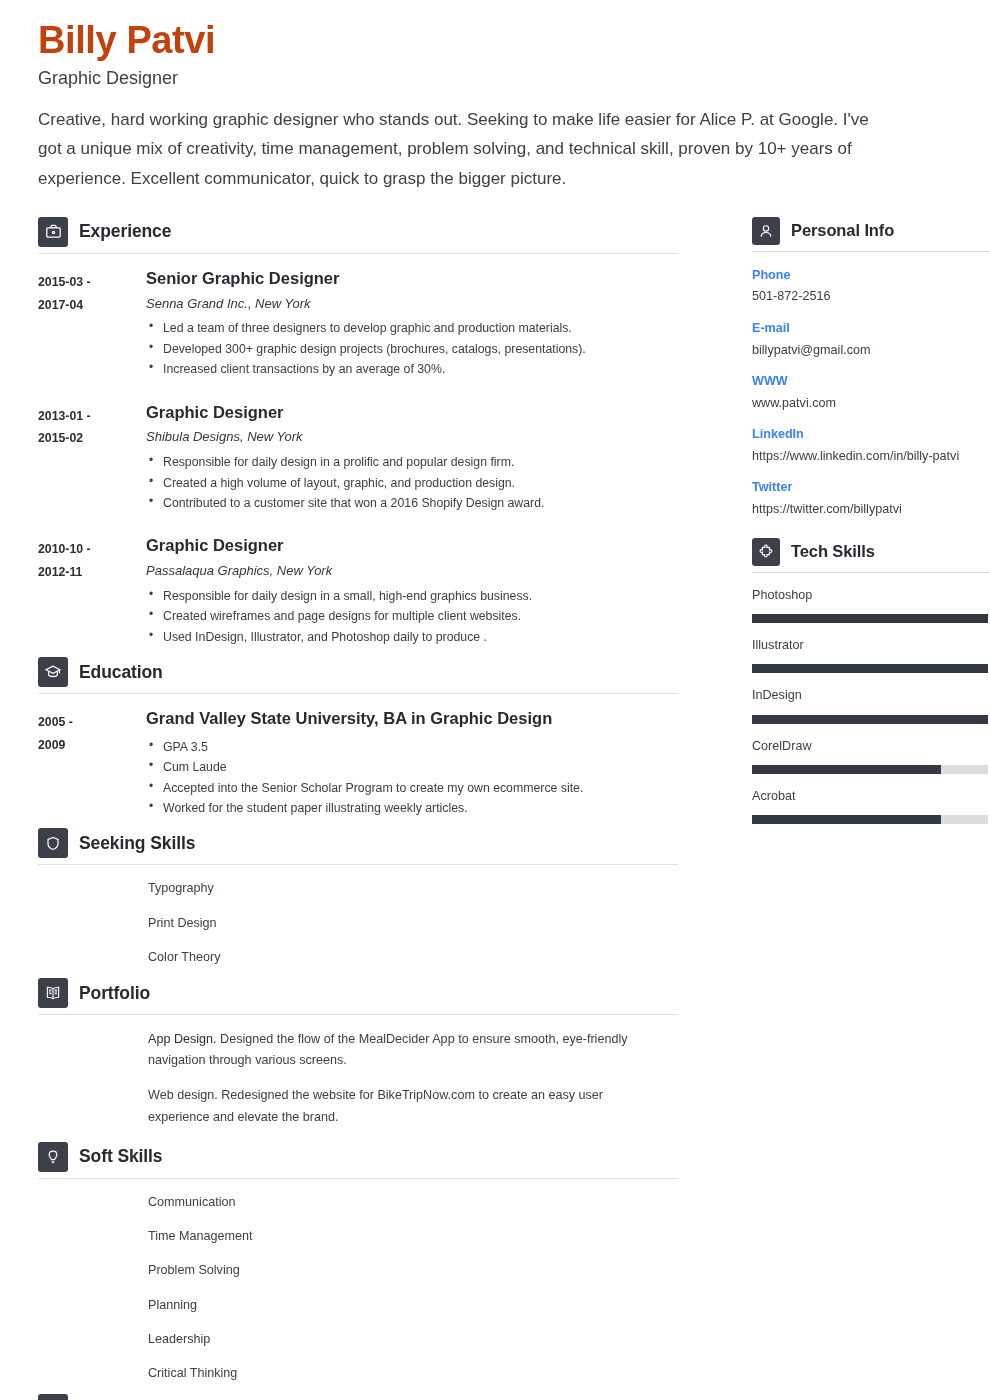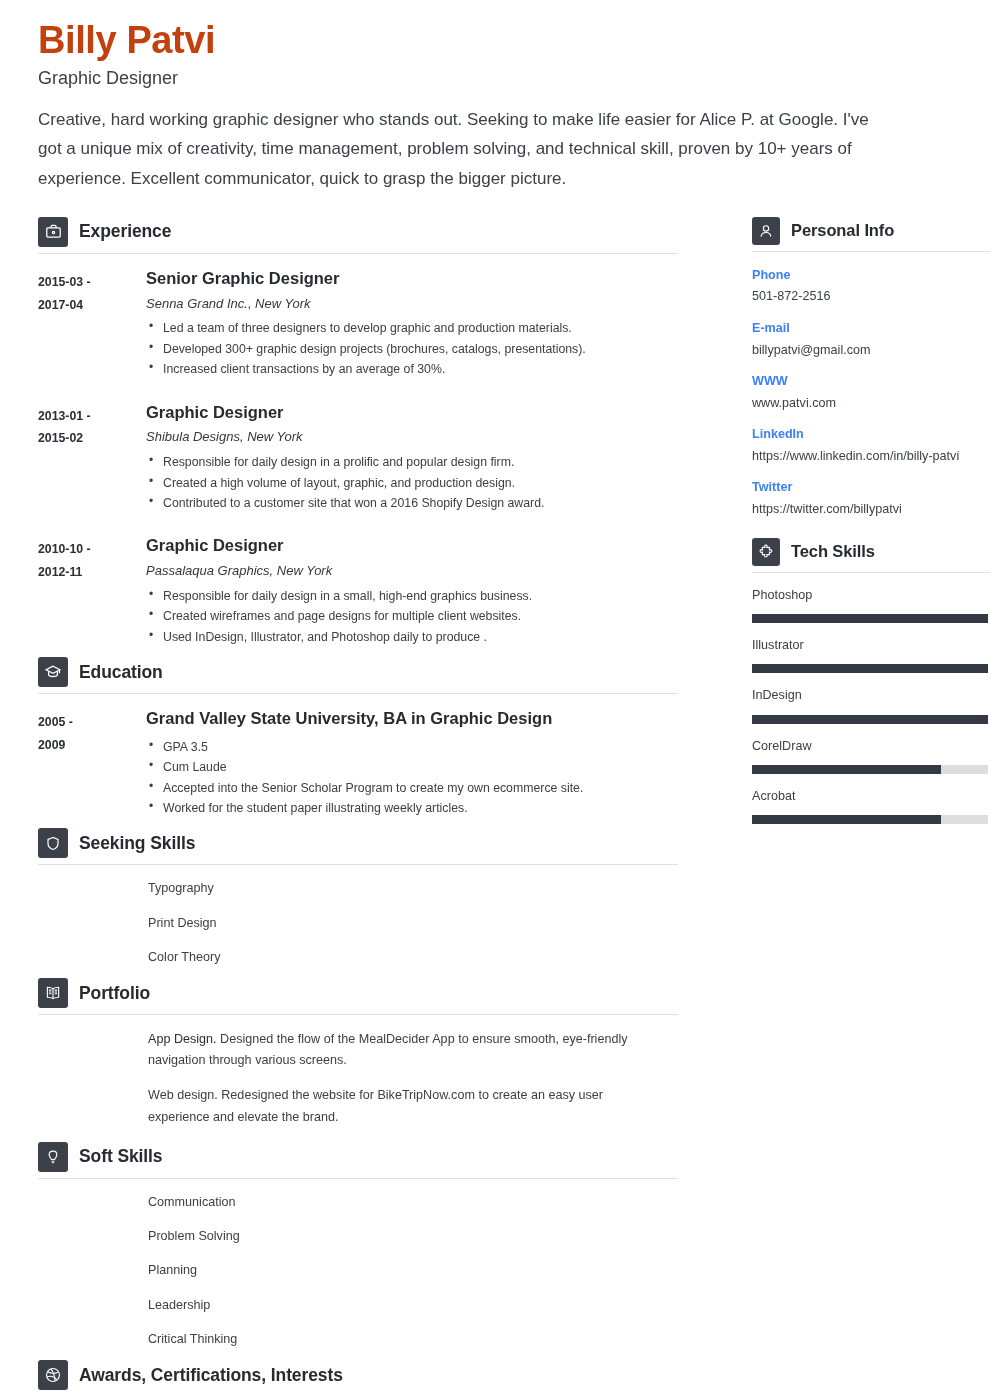--- a/index.html
+++ b/index.html
@@ -333,20 +333,21 @@
             <svg width="16" height="18" viewBox="0 0 24 24" fill="none" stroke="#fff" stroke-width="1.7">
               <path d="M12 3.2c-3.3 0-5.8 2.5-5.8 5.6 0 2.2 1.2 3.6 2.2 4.8.7.8 1 1.4 1.1 2.2h5c.1-.8.4-1.4 1.1-2.2 1-1.2 2.2-2.6 2.2-4.8 0-3.1-2.5-5.6-5.8-5.6Z"></path>
               <path d="M9.8 18.4h4.4M10.4 20.6h3.2"></path>
             </svg>
           </span>
           <span class="sec-title">Soft Skills</span>
         </div>
         <div class="sec-rule"></div>
         <div class="plain-list">
           <div class="plain-item">Communication</div>
+          <div class="plain-item">Time Management</div>
           <div class="plain-item">Problem Solving</div>
           <div class="plain-item">Planning</div>
           <div class="plain-item">Leadership</div>
           <div class="plain-item">Critical Thinking</div>
         </div>
       </div>
 
       <div class="section">
         <div class="sec-head">
           <span class="sec-icon">

